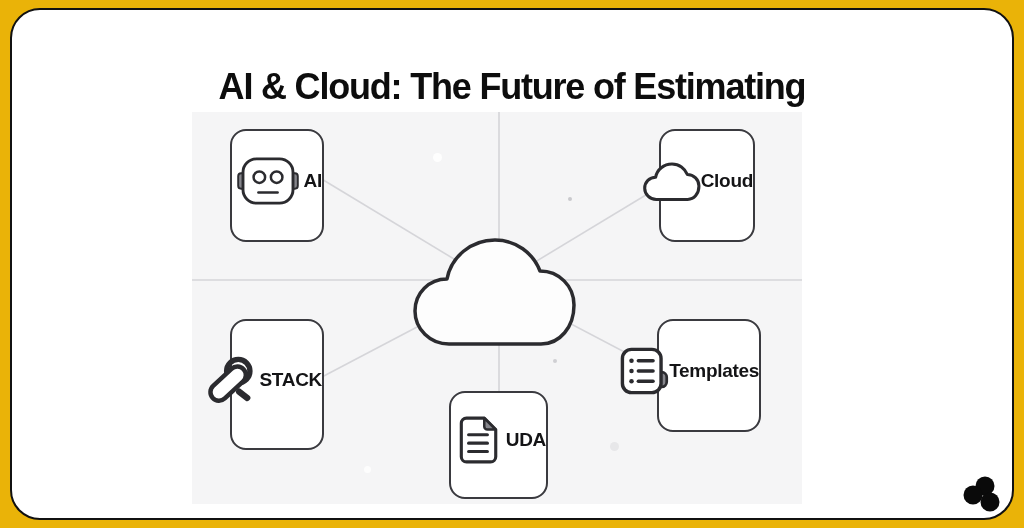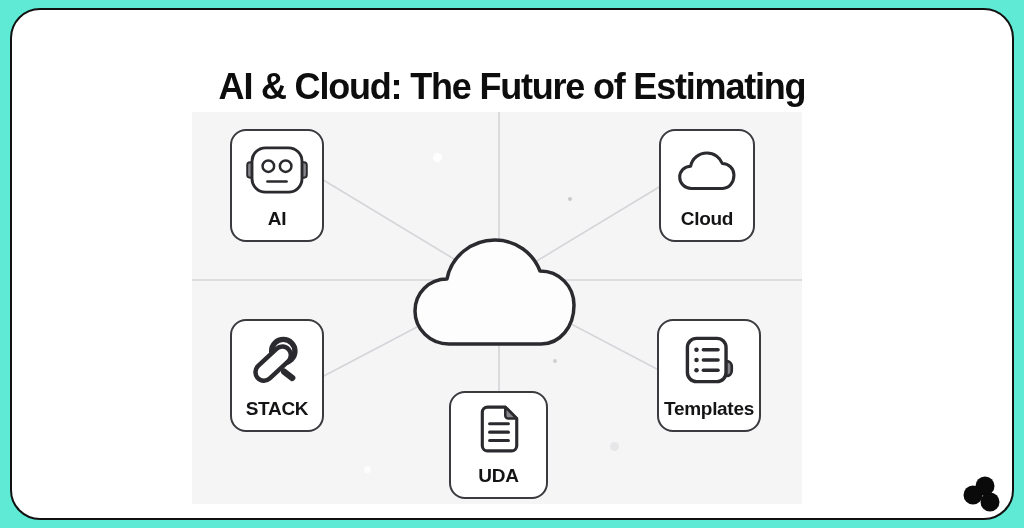--- a/index.html
+++ b/index.html
@@ -1,44 +1,44 @@
 <!DOCTYPE html>
 <html><head>
 <meta charset="utf-8">
 <style>
   html,body { margin:0; padding:0; background:#000; }
   .stage {
-    position:relative; width:1024px; height:528px; background:#5eead4;
+    position:relative; width:1024px; height:528px; background:#eab308;
     font-family:"Liberation Sans", sans-serif; overflow:hidden;
   }
   .card {
     position:absolute; left:10px; top:8px; width:1000px; height:508px;
     background:#ffffff; border:2px solid #111111; border-radius:30px;
   }
   .title {
     position:absolute; left:0; top:56px; width:100%; margin:0;
     text-align:center; font-size:36px; font-weight:700; letter-spacing:-1.2px;
     color:#0d0d0d;
   }
   .canvas {
     position:absolute; left:180px; top:102px; width:610px; height:392px;
     background:#f5f5f6;
   }
   .lines { position:absolute; left:0; top:0; }
   .bigcloud { position:absolute; left:218px; top:108px; }
   .node {
     position:absolute; background:#ffffff; border:2px solid #3a3a3f;
-    border-radius:16px; display:flex; flex-direction:column; align-items:center;
+    border-radius:16px; display:flex; align-items:center;
     justify-content:flex-end; box-sizing:border-box; padding-bottom:10px;
   }
   .node .icon { flex:1; display:flex; align-items:center; justify-content:center; width:100%; }
   .node .label { font-size:19px; font-weight:700; color:#141416; letter-spacing:-0.3px; }
   .node-ai        { left:38px;  top:17px;  width:94px;  height:113px; }
   .node-cloud     { left:467px; top:17px;  width:96px;  height:113px;align-items:center; }
-  .node-stack     { left:38px;  top:207px; width:94px;  height:113px; }
+  .node-stack     { left:38px;  top:207px; width:94px;  height:131px; }
   .node-templates { left:465px; top:207px; width:104px; height:113px; }
   .node-uda       { left:257px; top:279px; width:99px;  height:108px; }
   .dot { position:absolute; border-radius:50%; }
   .dot1 { left:241px; top:41px;  width:9px; height:9px; background:#fefefe; }
   .dot2 { left:376px; top:85px;  width:4px; height:4px; background:#c9c9cd; }
   .dot3 { left:361px; top:247px; width:4px; height:4px; background:#cfcfd3; }
   .dot4 { left:418px; top:330px; width:9px; height:9px; background:#e7e7e9; }
   .dot5 { left:172px; top:354px; width:7px; height:7px; background:#fdfdfd; }
   .logo { position:absolute; left:948px; top:454px; }
 </style>

